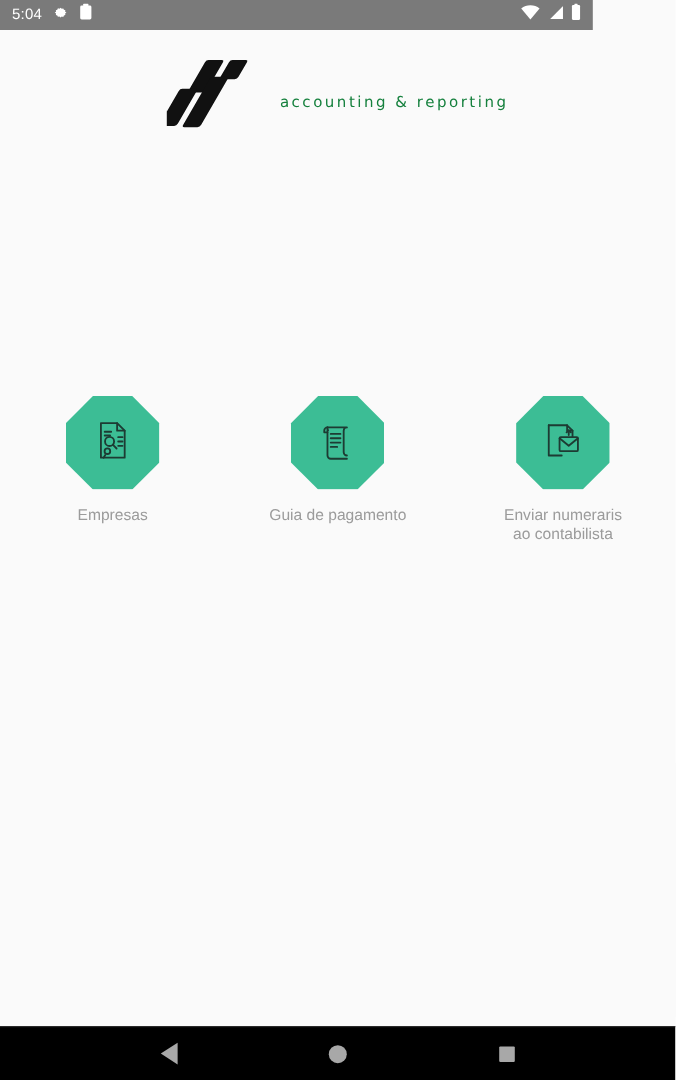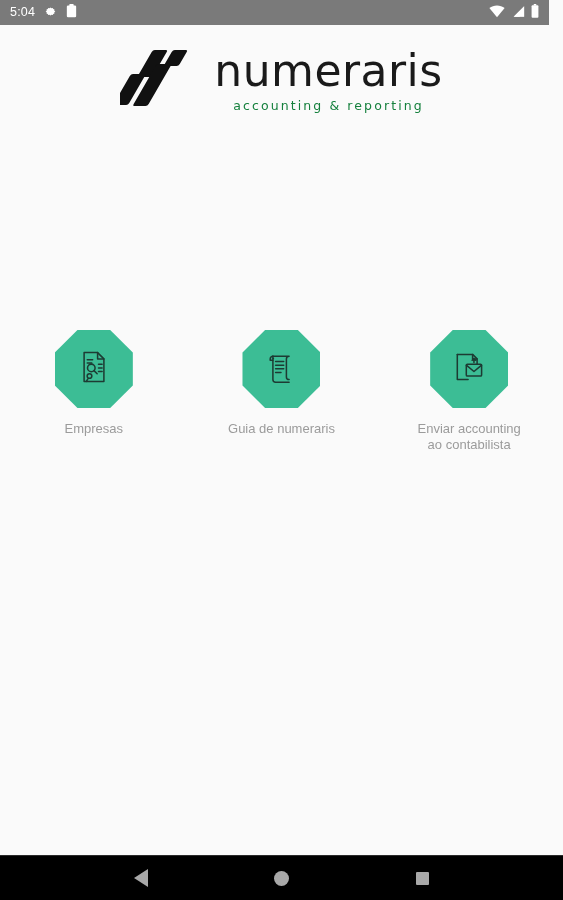--- a/index.html
+++ b/index.html
@@ -15,21 +15,21 @@
     width: 563px;
     height: 900px;
     background: #fafafa;
     overflow: hidden;
   }
 
   
   .statusbar {
     position: absolute;
     top: 0; left: 0;
-    width: 549px;
+    width: 494px;
     height: 25px;
     background: #7a7a7a;
     display: flex;
     align-items: center;
     padding: 0 10px;
     box-sizing: border-box;
   }
   .sb-left {
     display: flex;
     align-items: center;
@@ -218,21 +218,20 @@
           <g transform="skewX(-30)">
             <rect x="34" y="2" width="15" height="27" rx="2"></rect>
             <rect x="54" y="2" width="15" height="16" rx="2"></rect>
             <rect x="46" y="16" width="15" height="42" rx="2"></rect>
             <rect x="26" y="26" width="15" height="31" rx="2"></rect>
             <rect x="16" y="44" width="10" height="14" rx="2"></rect>
           </g>
         </svg>
       </span>
       <span class="logo-text">
-        <span class="logo-word">numeraris</span>
         <span class="logo-tag">accounting &amp; reporting</span>
       </span>
     </div>
   </div>
 
   <div class="grid">
 
     <div class="tile">
       <div class="octagon">
         <span class="tile-icon">
@@ -257,37 +256,37 @@
         <span class="tile-icon">
           <svg width="36" height="36" viewBox="0 0 40 40" fill="none" stroke="#1d3b33" stroke-width="1.7" stroke-linecap="round" stroke-linejoin="round">
             <path d="M11 8h18a3 3 0 00-3 3v20a3 3 0 003 3"></path>
             <path d="M11 8a3 3 0 00-3 3v1.5h3"></path>
             <path d="M11 8v26a3 3 0 003 3h15"></path>
             <path d="M14 14h9M14 18h9M14 22h9M14 26h6"></path>
             <circle cx="11.5" cy="10.5" r="0.9" fill="#1d3b33" stroke="none"></circle>
           </svg>
         </span>
       </div>
-      <span class="tile-label">Guia de numeraris</span>
+      <span class="tile-label">Guia de pagamento</span>
     </div>
 
     <div class="tile">
       <div class="octagon">
         <span class="tile-icon">
           <svg width="36" height="36" viewBox="0 0 40 40" fill="none" stroke="#1d3b33" stroke-width="1.7" stroke-linecap="round" stroke-linejoin="round">
             <path d="M7 6h17l5 5v6"></path>
             <path d="M7 6v28h12"></path>
             <path d="M24 6v5h5"></path>
             <rect x="17" y="17" width="17" height="13" rx="1.2"></rect>
             <path d="M17 18l8.5 7 8.5-7"></path>
             <path d="M25.5 10.5v4.5M23.5 12.5l2-2 2 2"></path>
           </svg>
         </span>
       </div>
-      <span class="tile-label">Enviar accounting
+      <span class="tile-label">Enviar numeraris
 ao contabilista</span>
     </div>
 
 
 
   </div>
 
   <div class="navbar">
     <div class="nav-btn">
       <span class="nav-back"></span>

